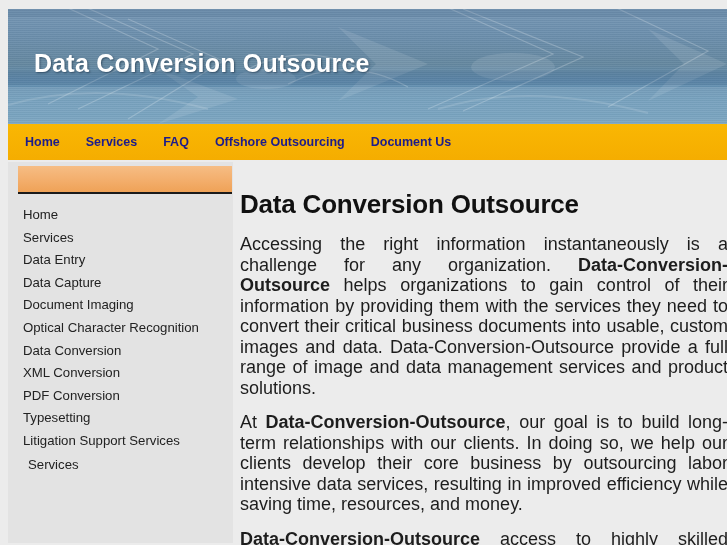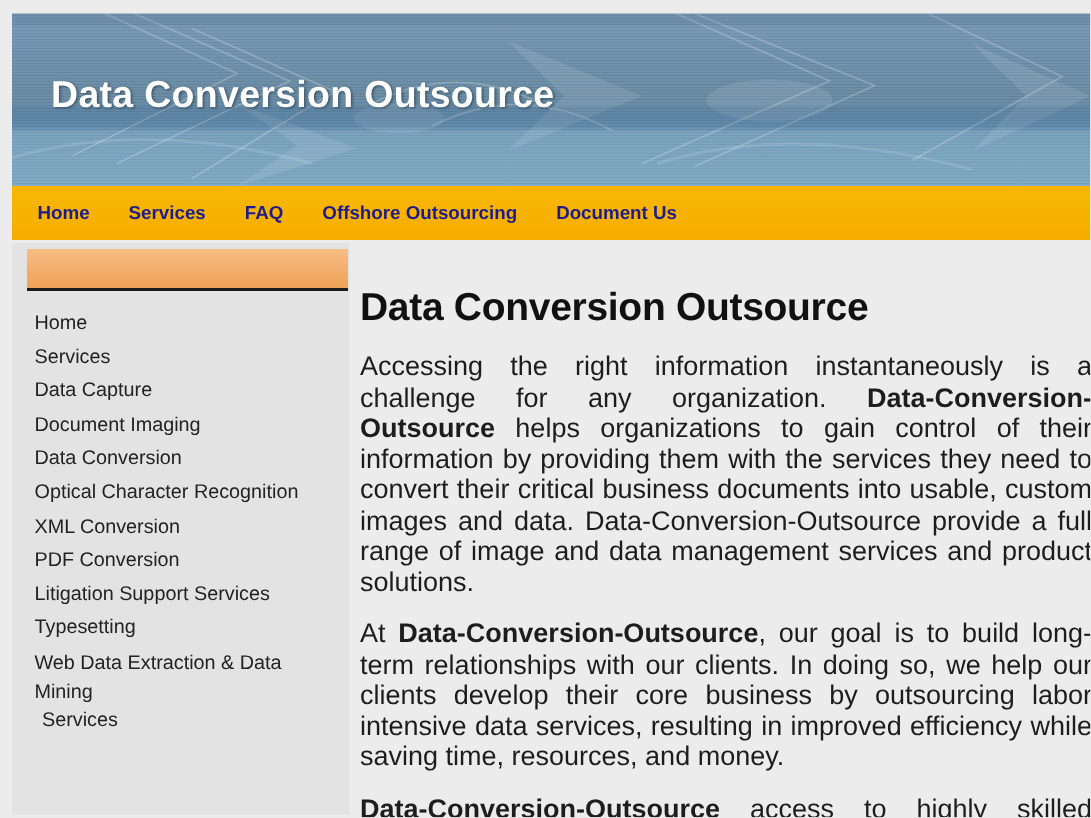--- a/index.html
+++ b/index.html
@@ -222,46 +222,48 @@
   <div class="sidebar">
     <div class="sidebar-header"></div>
     <ul class="sidebar-list">
       <li>
           <a class="sidebar-link" href="#">Home</a>
         </li>
       <li>
           <a class="sidebar-link" href="#">Services</a>
         </li>
       <li>
+          <a class="sidebar-link" href="#">Data Entry</a>
+        </li>
+      <li>
           <a class="sidebar-link" href="#">Data Capture</a>
         </li>
       <li>
           <a class="sidebar-link" href="#">Document Imaging</a>
         </li>
       <li>
+          <a class="sidebar-link" href="#">Optical Character Recognition</a>
+        </li>
+      <li>
           <a class="sidebar-link" href="#">Data Conversion</a>
         </li>
       <li>
-          <a class="sidebar-link" href="#">Optical Character Recognition</a>
-        </li>
-      <li>
           <a class="sidebar-link" href="#">XML Conversion</a>
         </li>
       <li>
           <a class="sidebar-link" href="#">PDF Conversion</a>
         </li>
       <li>
+          <a class="sidebar-link" href="#">Typesetting</a>
+        </li>
+      <li>
           <a class="sidebar-link" href="#">Litigation Support Services</a>
         </li>
       <li>
-          <a class="sidebar-link" href="#">Typesetting</a>
-        </li>
-      <li>
         <a class="sidebar-link wrap" href="#">
-          <span>Web Data Extraction &amp; Data Mining</span>
           <span class="l2">Services</span>
         </a>
       </li>
     </ul>
   </div>
 
   <div class="content">
     <h1 class="content-title">Data Conversion Outsource</h1>
     <p><span>Accessing the right information instantaneously is a challenge for any organization. </span><b>Data-Conversion-Outsource</b><span> helps organizations to gain control of their information by providing them with the services they need to convert their critical business documents into usable, custom images and data. Data-Conversion-Outsource provide a full range of image and data management services and product solutions.</span></p>
     <p><span>At </span><b>Data-Conversion-Outsource</b><span>, our goal is to build long-term relationships with our clients. In doing so, we help our clients develop their core business by outsourcing labor intensive data services, resulting in improved efficiency while saving time, resources, and money.</span></p>

